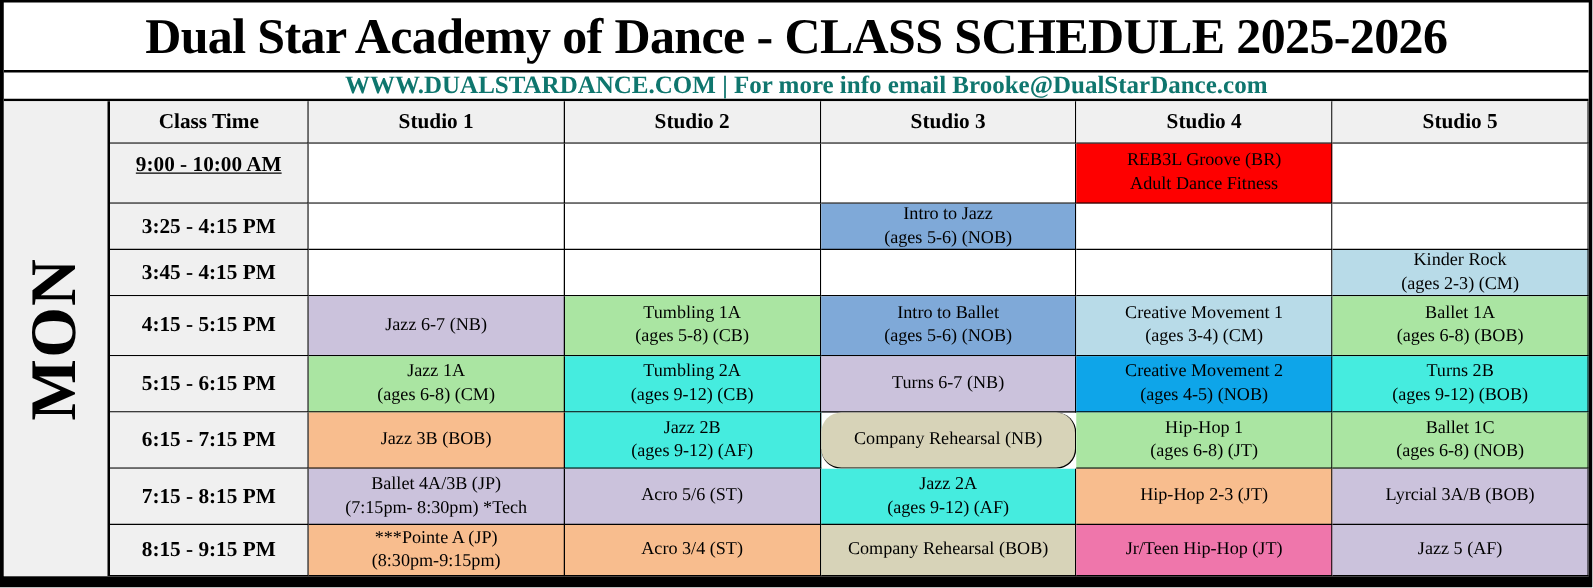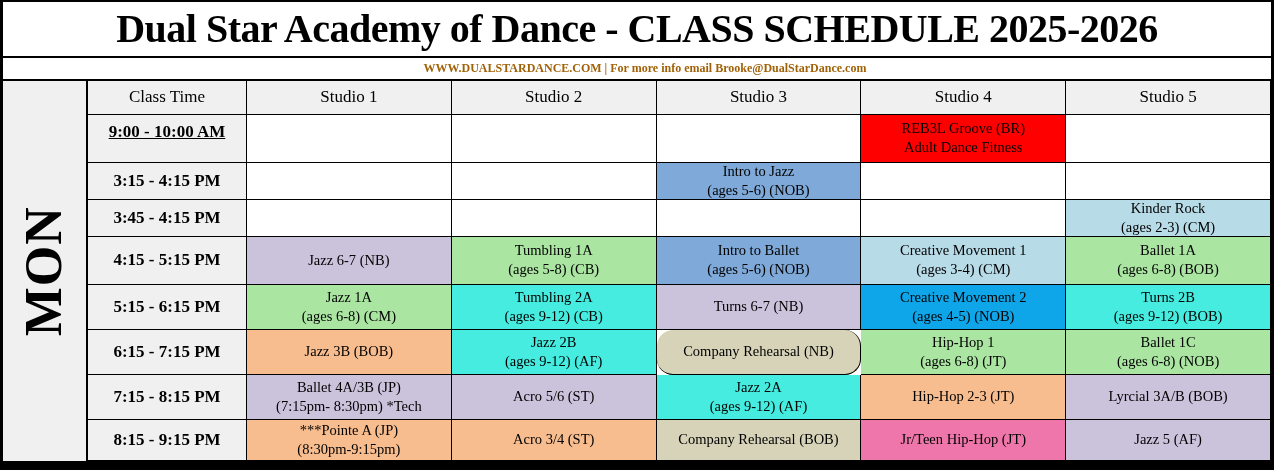--- a/index.html
+++ b/index.html
@@ -10,21 +10,21 @@
     border-bottom:9px solid #000;
     display:flex;flex-direction:column;overflow:hidden;background:#fff;
   }
   .title-bar{
     height:54px;display:flex;align-items:center;justify-content:center;
     font-weight:bold;font-size:40px;letter-spacing:-0.5px;color:#000;
     border-bottom:2px solid #000;white-space:nowrap;
   }
   .subtitle-bar{
     height:21px;display:flex;align-items:center;justify-content:center;
-    font-weight:bold;font-size:12px;color:#a16207;
+    font-weight:bold;font-size:20px;color:#0f766e;
     border-bottom:2px solid #000;white-space:nowrap;padding-left:16px;
   }
   .grid{
     flex:1;display:grid;
     grid-template-columns:85px 159px repeat(5,1fr);
     grid-template-rows:34px 48px 37px 37px 48px 45px 45px 45px 1fr;
   }
   .cell{
     box-sizing:border-box;border-right:1px solid #000;border-bottom:1px solid #000;
     display:flex;align-items:center;justify-content:center;text-align:center;
@@ -32,21 +32,21 @@
     padding:1px 4px;overflow:hidden;background:#fff;
   }
   .day-cell{
     grid-row:1 / -1;grid-column:1;background:#f0f0f0;
     border-right:2px solid #000;border-bottom:none;
   }
   .day-cell span{
     transform:rotate(-90deg);font-weight:bold;font-size:52px;letter-spacing:1px;
     display:block;white-space:nowrap;
   }
-  .head{background:#f0f0f0;font-weight:normal;font-size:17px;}
+  .head{background:#f0f0f0;font-weight:bold;font-size:17px;}
   .time{background:#f0f0f0;font-weight:bold;font-size:17px;white-space:nowrap;}
   .time.align-bottom{align-items:flex-end;padding-bottom:18px;text-decoration:underline;}
 </style>
 </head>
 <body>
 
 <div class="page">
   <div class="title-bar">Dual Star Academy of Dance - CLASS SCHEDULE 2025-2026</div>
   <div class="subtitle-bar">WWW.DUALSTARDANCE.COM | For more info email Brooke@DualStarDance.com</div>
   <div class="grid">
@@ -59,21 +59,21 @@
       <div class="cell head">Studio 3</div>
       <div class="cell head">Studio 4</div>
       <div class="cell head">Studio 5</div>
       <div class="time cell align-bottom">9:00 - 10:00 AM</div>
       <div class="cell" style="background-color: rgb(255, 255, 255);"></div>
       <div class="cell" style="background-color: rgb(255, 255, 255);"></div>
       <div class="cell" style="background-color: rgb(255, 255, 255);"></div>
       <div class="cell" style="background-color: rgb(254, 0, 0);">REB3L Groove (BR)
 Adult Dance Fitness</div>
       <div class="cell" style="background-color: rgb(255, 255, 255);"></div>
-      <div class="time cell">3:15 - 4:15 PM</div>
+      <div class="time cell">3:25 - 4:15 PM</div>
       <div class="cell" style="background-color: rgb(255, 255, 255);"></div>
       <div class="cell" style="background-color: rgb(255, 255, 255);"></div>
       <div class="cell" style="background-color: rgb(127, 169, 216);">Intro to Jazz
 (ages 5-6) (NOB)</div>
       <div class="cell" style="background-color: rgb(255, 255, 255);"></div>
       <div class="cell" style="background-color: rgb(255, 255, 255);"></div>
       <div class="time cell">3:45 - 4:15 PM</div>
       <div class="cell" style="background-color: rgb(255, 255, 255);"></div>
       <div class="cell" style="background-color: rgb(255, 255, 255);"></div>
       <div class="cell" style="background-color: rgb(255, 255, 255);"></div>

